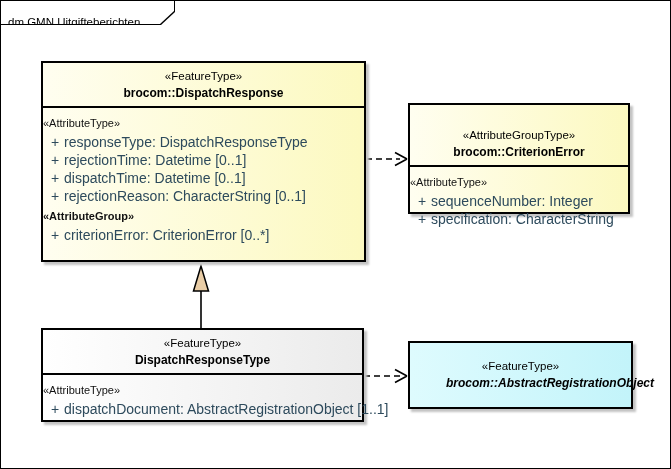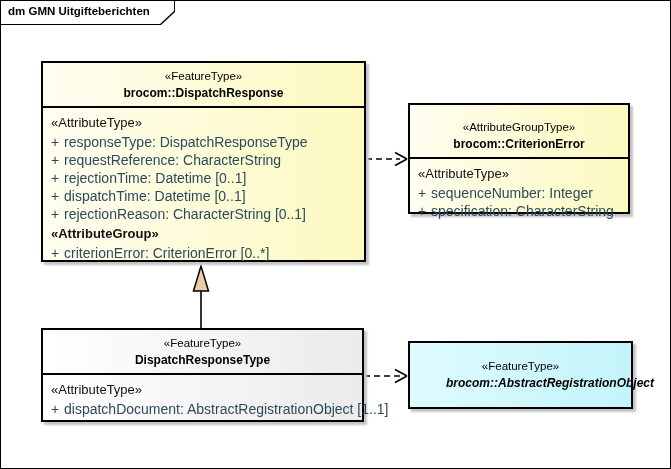--- a/index.html
+++ b/index.html
@@ -11,42 +11,42 @@
   
   .tab-outer{
     position:absolute;left:0;top:0;width:174px;height:24px;background:#000;
     clip-path:polygon(0 0,174px 0,174px 11px,160px 24px,0 24px);
   }
   .tab-inner{
     position:absolute;left:0;top:0;width:173px;height:23px;background:#fff;
     clip-path:polygon(0 0,173px 0,173px 10px,159px 23px,0 23px);
   }
   .tab-label{
-    position:absolute;left:7px;top:4px;font-size:11.5px;font-weight:bold;color:#000;
+    position:absolute;left:7px;top:15px;font-size:11.5px;font-weight:normal;color:#000;
     white-space:nowrap;
   }
   
   .uml-box{
     position:absolute;border:2px solid #000;box-sizing:border-box;
     box-shadow:3px 3px 2px #c4c4c4;
   }
   .fill-yellow{background:linear-gradient(90deg,#fffef0 0%,#fcf9c0 100%);}
   .fill-gray{background:linear-gradient(90deg,#ffffff 0%,#ebebeb 100%);}
   .fill-cyan{background:linear-gradient(90deg,#defbfe 0%,#c3f4fa 100%);}
   .hdr{
     border-bottom:2px solid #000;text-align:center;
     padding:5px 2px 4px 2px;line-height:17px;
   }
   .hdr-only{border-bottom:none;display:flex;flex-direction:column;justify-content:center;
     height:100%;padding:0;box-sizing:border-box;}
   .stereo{font-size:11.5px;color:#000;}
   .cls-name{font-size:12px;font-weight:bold;color:#000;}
   .cls-name.abstract{font-style:italic;margin-left:36px;}
   .body{padding-top:4px;}
-  .sec-head{font-size:13px;color:#111;padding-left:8px;margin:3px 0 2px 0;line-height:16px;}
+  .sec-head{font-size:11px;color:#111;margin:3px 0 2px 0;line-height:16px;}
   .sec-head.later{font-weight:bold;}
   .attr-row{line-height:18px;font-size:14px;color:#2d4a5c;white-space:nowrap;}
   .attr-row .vis{display:inline-block;width:13px;padding-left:8px;}
   
   #connectors{position:absolute;left:0;top:0;pointer-events:none;}
 </style>
 </head>
 <body>
 
 <div id="canvas">
@@ -72,31 +72,30 @@
   </svg>
 
   <div class="uml-box fill-yellow" style="left:40px;top:60px;width:325px;height:201px">
     <div class="hdr">
       <div class="stereo">«FeatureType»</div>
       <div class="cls-name">brocom::DispatchResponse</div>
     </div>
     <div class="body">
       <div class="sec-head">«AttributeType»</div>
       <div class="attr-row"><span class="vis">+</span><span>responseType: DispatchResponseType</span></div>
-      <div class="attr-row"><span class="vis">+</span><span>requestReference: CharacterString</span></div>
       <div class="attr-row"><span class="vis">+</span><span>rejectionTime: Datetime [0..1]</span></div>
       <div class="attr-row"><span class="vis">+</span><span>dispatchTime: Datetime [0..1]</span></div>
       <div class="attr-row"><span class="vis">+</span><span>rejectionReason: CharacterString [0..1]</span></div>
       <div class="sec-head later">«AttributeGroup»</div>
       <div class="attr-row"><span class="vis">+</span><span>criterionError: CriterionError [0..*]</span></div>
     </div>
   </div>
 
   <div class="uml-box fill-yellow" style="left:407px;top:102px;width:222px;height:111px">
-    <div class="hdr" style="padding-top:14px">
+    <div class="hdr" style="padding-top:22px">
       <div class="stereo">«AttributeGroupType»</div>
       <div class="cls-name">brocom::CriterionError</div>
     </div>
     <div class="body">
       <div class="sec-head">«AttributeType»</div>
       <div class="attr-row"><span class="vis">+</span><span>sequenceNumber: Integer</span></div>
       <div class="attr-row"><span class="vis">+</span><span>specification: CharacterString</span></div>
     </div>
   </div>
 

